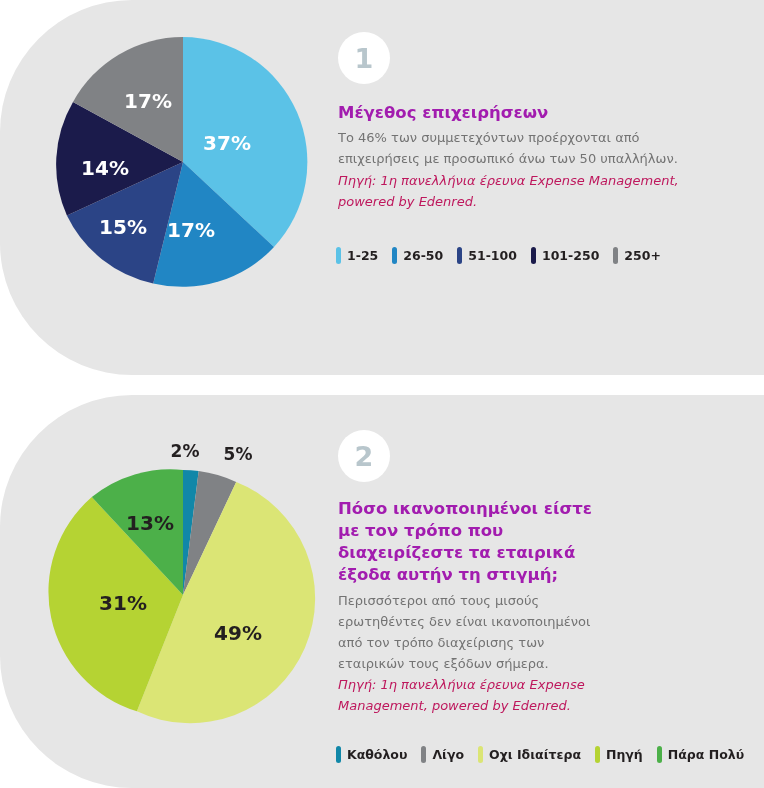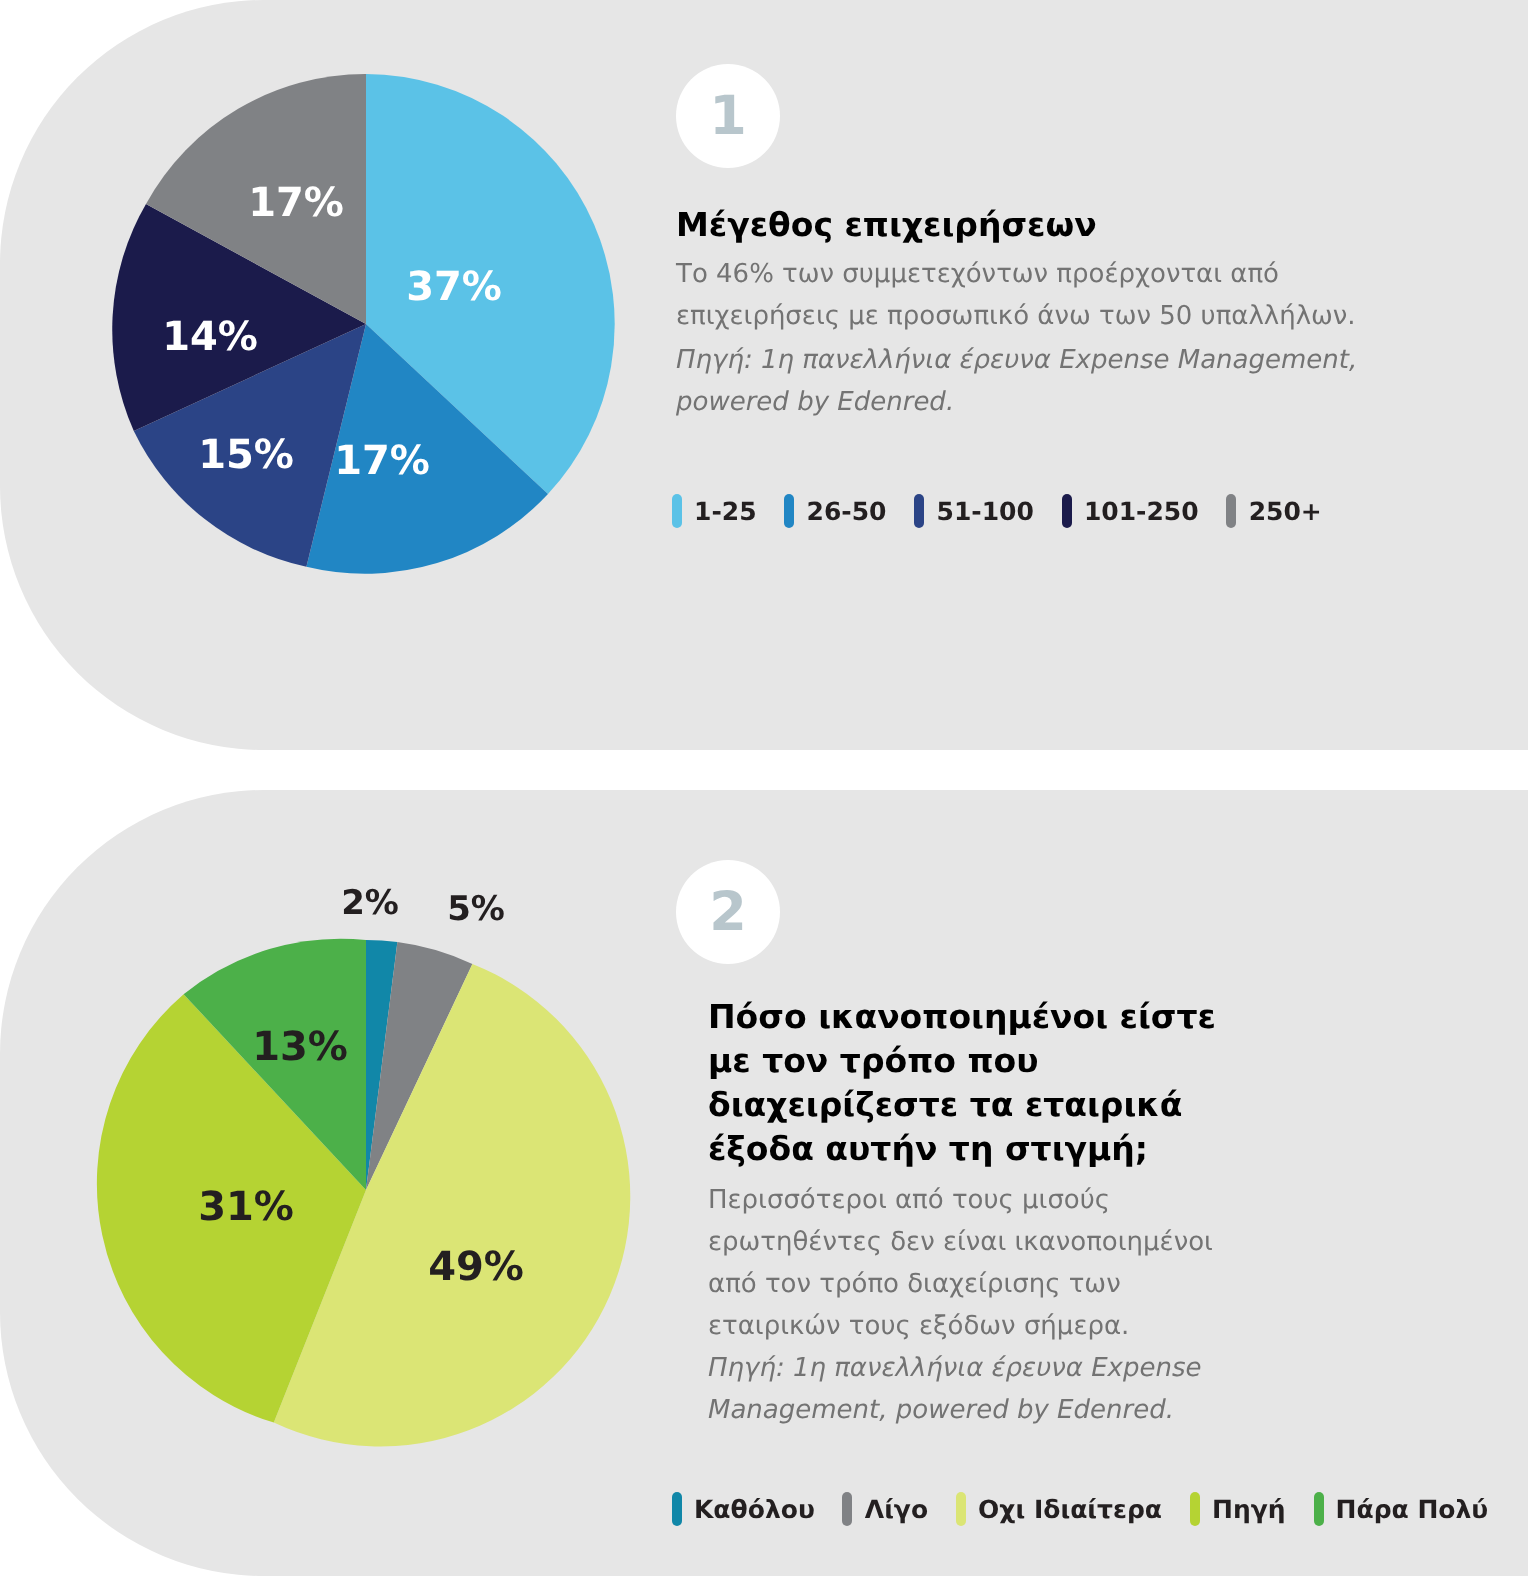--- a/index.html
+++ b/index.html
@@ -57,40 +57,40 @@
     align-items: center;
     justify-content: center;
     line-height: 1;
   }
 
   
   .textblock {
     position: absolute;
   }
   .head {
-    color: #000000;
+    color: #a21caf;
     font-weight: bold;
     margin: 0 0 4px 0;
   }
   .head-1 {
     font-size: 16.5px;
     line-height: 1.3;
   }
   .head-2 {
     font-size: 16.5px;
     line-height: 1.33;
   }
   .body-text {
     color: #737373;
     font-size: 13px;
     line-height: 1.62;
     margin: 0;
   }
   .source-text {
-    color: #737373;
+    color: #be185d;
     font-size: 13px;
     line-height: 1.62;
     font-style: italic;
     margin: 0;
   }
 
   
   .legend {
     position: absolute;
     display: flex;
@@ -215,21 +215,21 @@
       <text class="pie-label" x="200" y="205" text-anchor="middle" fill="#231f20">49%</text>
       <text class="pie-label" x="85" y="175" text-anchor="middle" fill="#231f20">31%</text>
       <text class="pie-label" x="112" y="95" text-anchor="middle" fill="#231f20">13%</text>
     </svg>
   </div>
 
   <div class="badge" style="left:338px; top:430px;">
     <span>2</span>
   </div>
 
-  <div class="textblock" style="left:354px; top:498px; width:268px;">
+  <div class="textblock" style="left:338px; top:498px; width:268px;">
     <p class="head head-2">Πόσο ικανοποιημένοι είστε με τον τρόπο που διαχειρίζεστε τα εταιρικά έξοδα αυτήν τη στιγμή;</p>
     <p class="body-text">Περισσότεροι από τους μισούς ερωτηθέντες δεν είναι ικανοποιημένοι από τον τρόπο διαχείρισης των εταιρικών τους εξόδων σήμερα.</p>
     <p class="source-text">Πηγή: 1η πανελλήνια έρευνα Expense Management, powered by Edenred.</p>
   </div>
 
   <div class="legend" style="left:336px; top:746px;">
     <div class="legend-item">
       <span class="legend-swatch" style="background:#1187a8"></span>
       <span class="legend-label">Καθόλου</span>
     </div>

